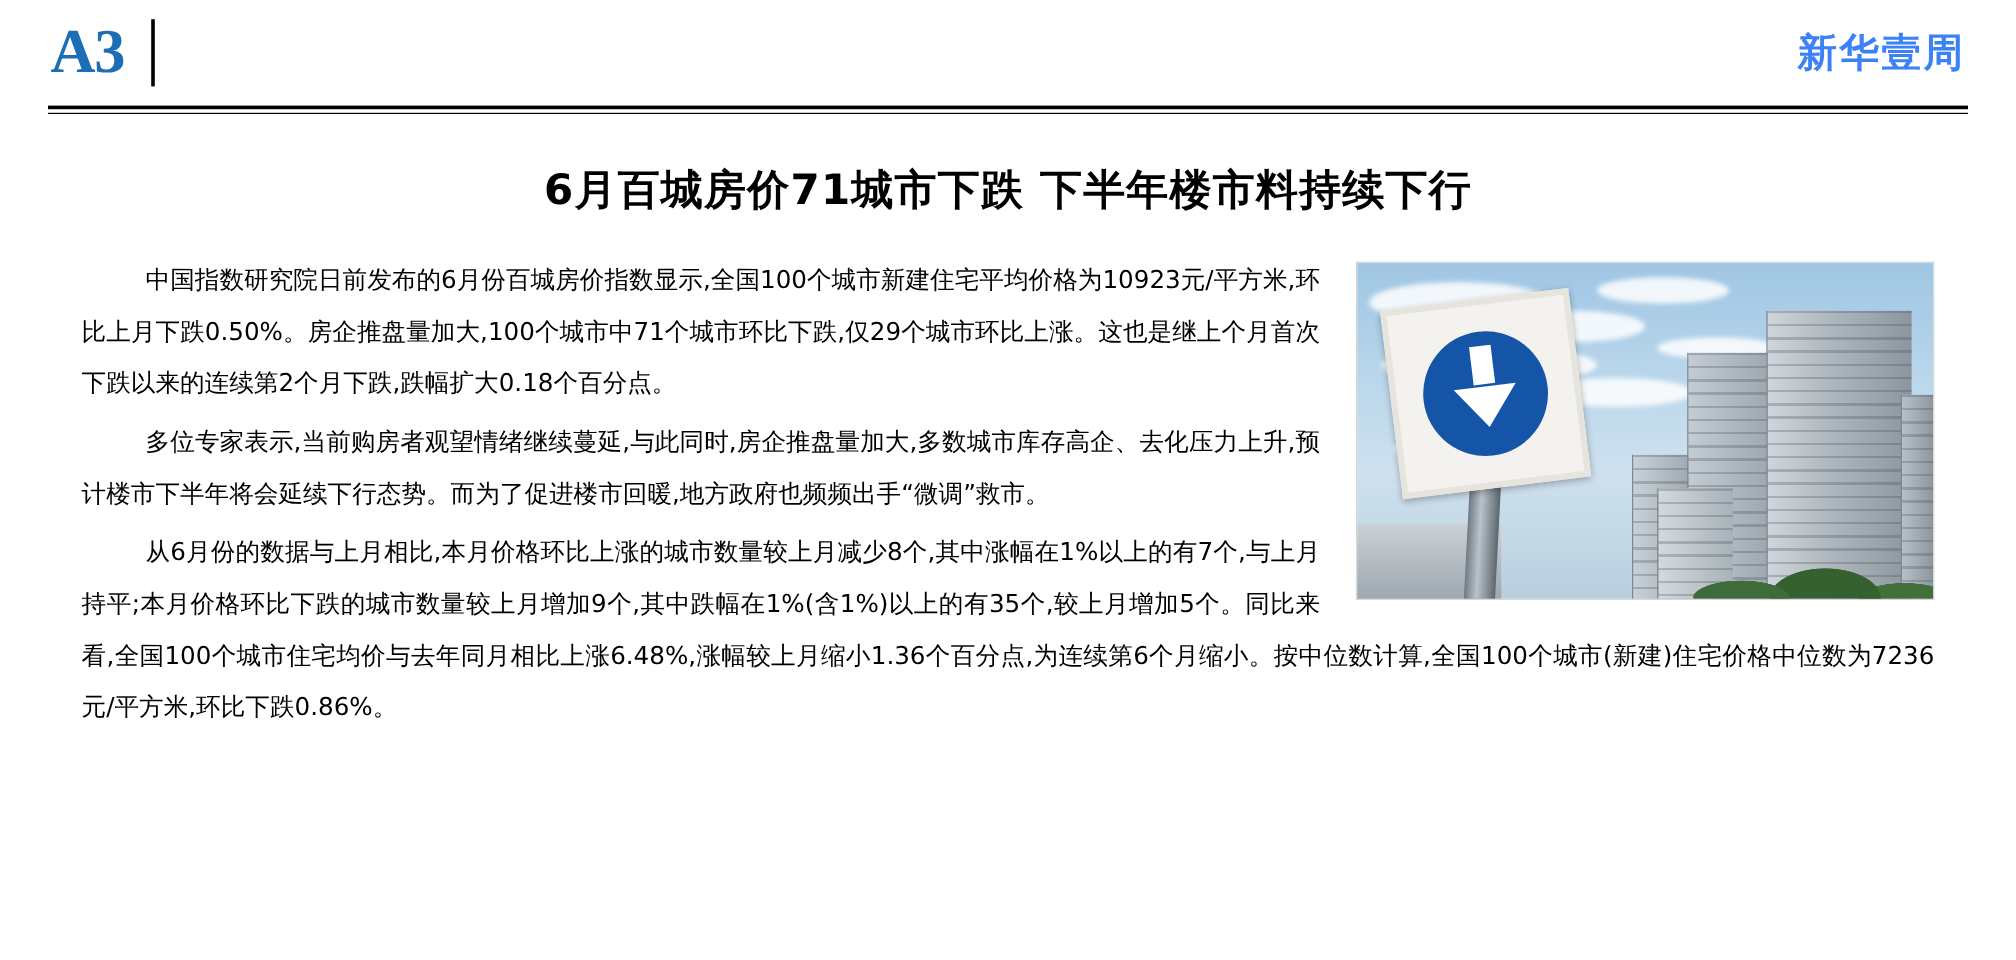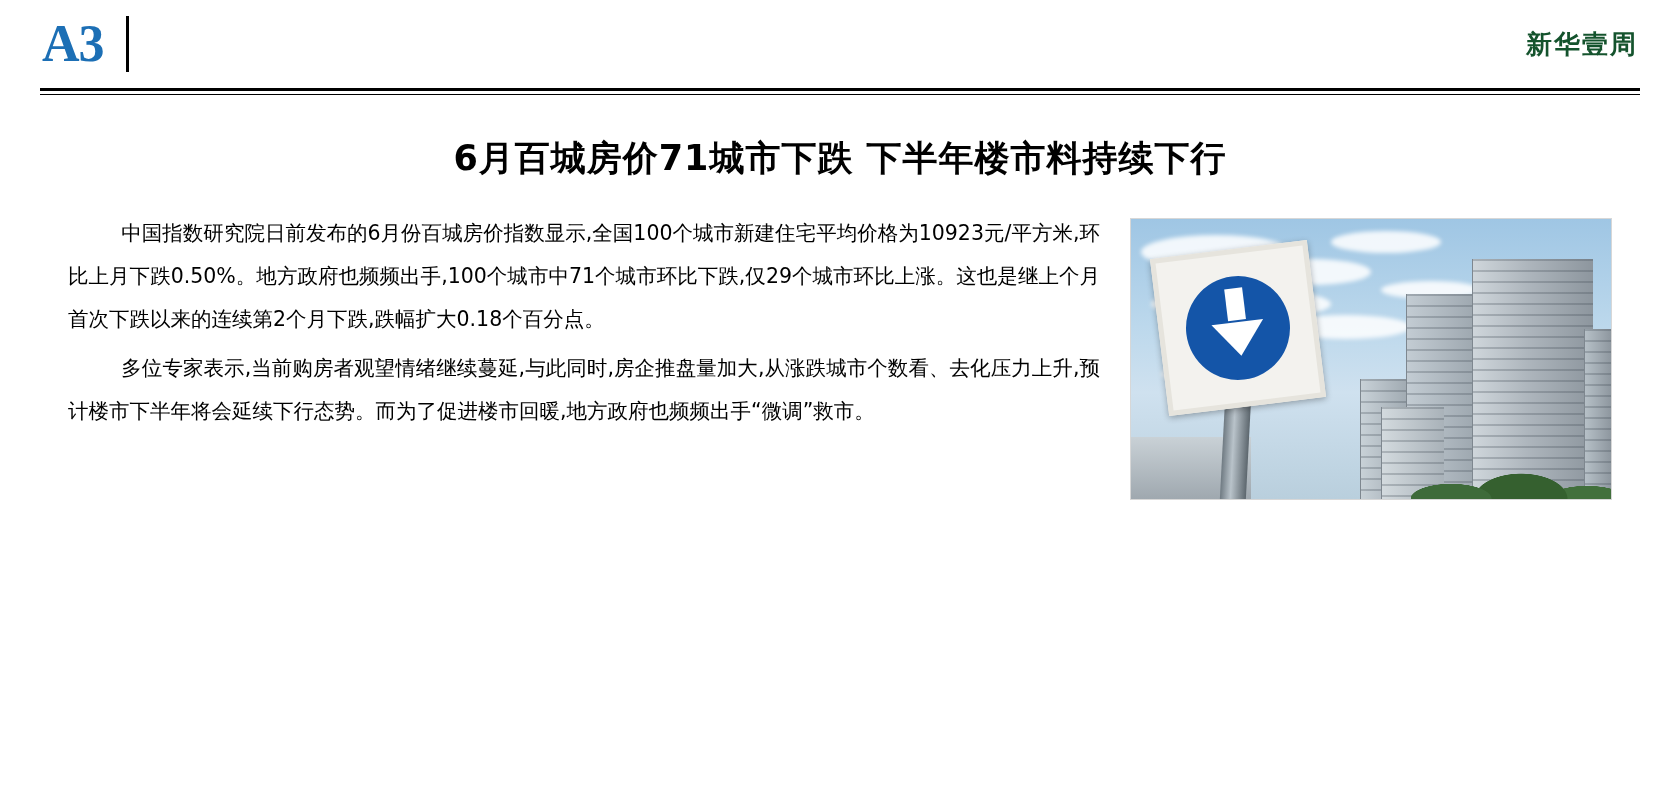--- a/index.html
+++ b/index.html
@@ -48,23 +48,23 @@
   .mast-title {
     font-family: "Liberation Sans", sans-serif;
     font-size: 31px;
     font-weight: 700;
     letter-spacing: 3px;
     color: #111111;
   }
   .mast-brand {
     margin-left: auto;
     font-family: "DejaVu Sans", sans-serif;
-    font-size: 26px;
-    font-weight: 700;
-    color: #14532d;
+    font-size: 33px;
+    font-weight: 700;
+    color: #3b82f6;
     letter-spacing: 2px;
   }
   .rule {
     height: 3px;
     background: #000000;
     margin: 0 40px 0 40px;
   }
   .rule.thin {
     height: 1px;
     background: #000000;
@@ -241,18 +241,19 @@
 
       <div class="sign-post"></div>
       <div class="sign-plate">
         <div class="sign-circle"></div>
         <div class="sign-stem"></div>
         <div class="sign-arrow"></div>
       </div>
     </div>
 
     <div class="body-text">
-      <p>中国指数研究院日前发布的6月份百城房价指数显示,全国100个城市新建住宅平均价格为10923元/平方米,环比上月下跌0.50%。地方政府也频频出手,100个城市中71个城市环比下跌,仅29个城市环比上涨。这也是继上个月首次下跌以来的连续第2个月下跌,跌幅扩大0.18个百分点。</p>
-      <p>多位专家表示,当前购房者观望情绪继续蔓延,与此同时,房企推盘量加大,从涨跌城市个数看、去化压力上升,预计楼市下半年将会延续下行态势。而为了促进楼市回暖,地方政府也频频出手“微调”救市。</p>
+      <p>中国指数研究院日前发布的6月份百城房价指数显示,全国100个城市新建住宅平均价格为10923元/平方米,环比上月下跌0.50%。房企推盘量加大,100个城市中71个城市环比下跌,仅29个城市环比上涨。这也是继上个月首次下跌以来的连续第2个月下跌,跌幅扩大0.18个百分点。</p>
+      <p>多位专家表示,当前购房者观望情绪继续蔓延,与此同时,房企推盘量加大,多数城市库存高企、去化压力上升,预计楼市下半年将会延续下行态势。而为了促进楼市回暖,地方政府也频频出手“微调”救市。</p>
+      <p>从6月份的数据与上月相比,本月价格环比上涨的城市数量较上月减少8个,其中涨幅在1%以上的有7个,与上月持平;本月价格环比下跌的城市数量较上月增加9个,其中跌幅在1%(含1%)以上的有35个,较上月增加5个。同比来看,全国100个城市住宅均价与去年同月相比上涨6.48%,涨幅较上月缩小1.36个百分点,为连续第6个月缩小。按中位数计算,全国100个城市(新建)住宅价格中位数为7236元/平方米,环比下跌0.86%。</p>
     </div>
 
   </div>
 </div>
 
 </body></html>

